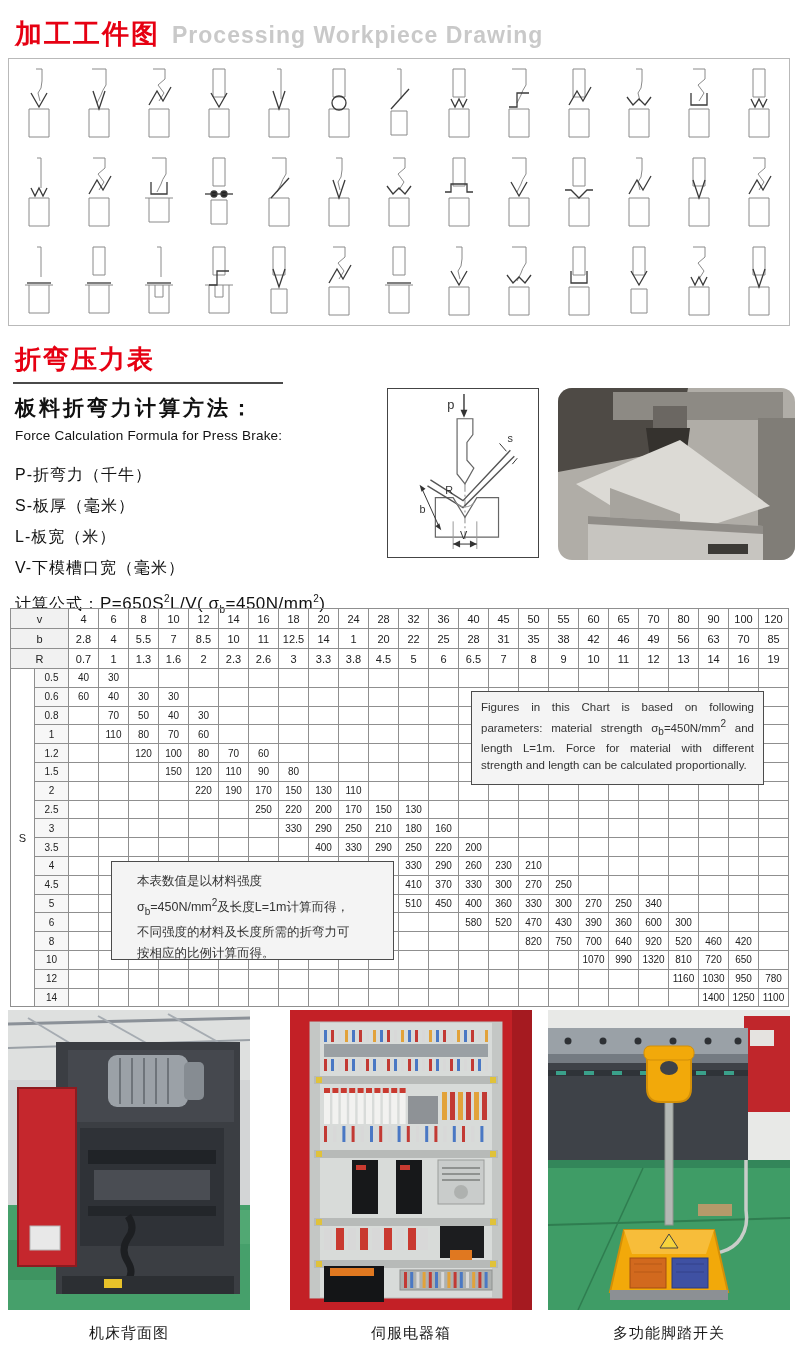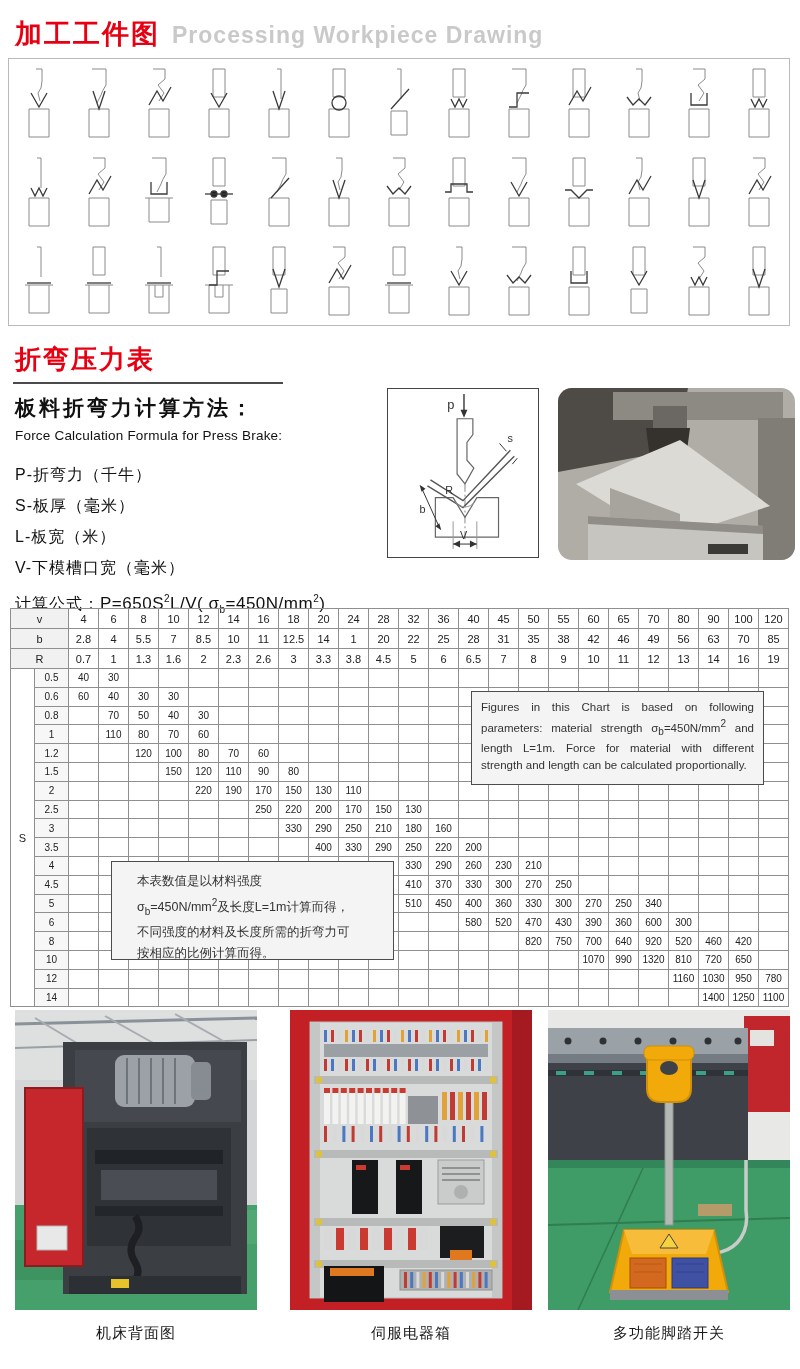--- a/index.html
+++ b/index.html
@@ -34,21 +34,21 @@
   .ptable th,.ptable td{border:1px solid #8f8f8f;text-align:center;vertical-align:middle;padding:0;font-weight:normal;height:17.8px;overflow:hidden;}
   .ptable thead th{height:19px;font-size:11px;}
   .lab{background:#f1f1f1;font-size:11px;}
   .s-vert{background:#fff;font-size:11px;}
   .s-val{background:#f7f7f7;font-size:10px;}
   .note{position:absolute;background:#f4f4f4;border:1px solid #4c4c4c;box-sizing:border-box;color:#333;margin-left:16px;}
   .note-en{left:445px;top:83px;width:293px;height:94px;padding:7px 9px;font-size:11.5px;line-height:16.5px;text-align:justify;}
   .note-cn{left:85px;top:253px;width:283px;height:99px;padding:9px 25px;font-size:12.5px;line-height:21px;}
   
   .figure{position:absolute;top:1010px;width:242px;}
-  .fig1{left:8px;margin-left:7px;} .fig2{left:290px;} .fig3{left:548px;}
+  .fig1{left:8px;} .fig2{left:290px;} .fig3{left:548px;}
   .photo{width:242px;height:300px;overflow:hidden;}
   .photo svg{width:100%;height:100%;display:block;}
   .caption{margin-top:14px;text-align:center;font-size:15px;color:#1a1a1a;letter-spacing:1px;}
 </style>
 </head>
 <body>
 
 <div class="page">
 
   <div class="hdr">

